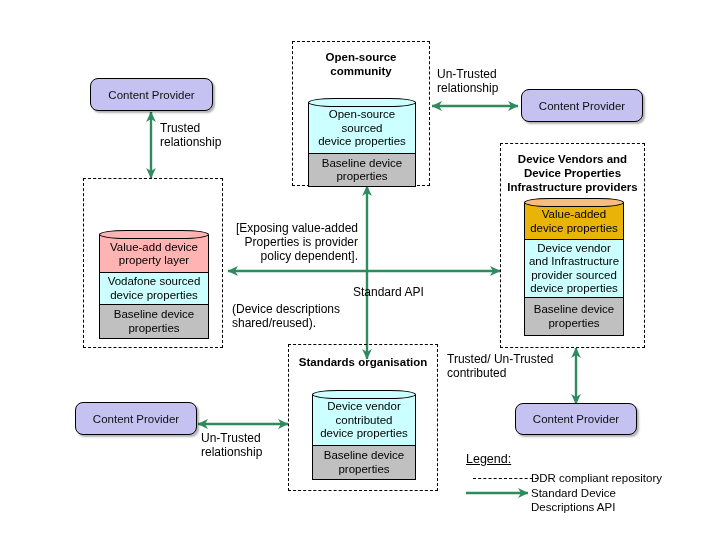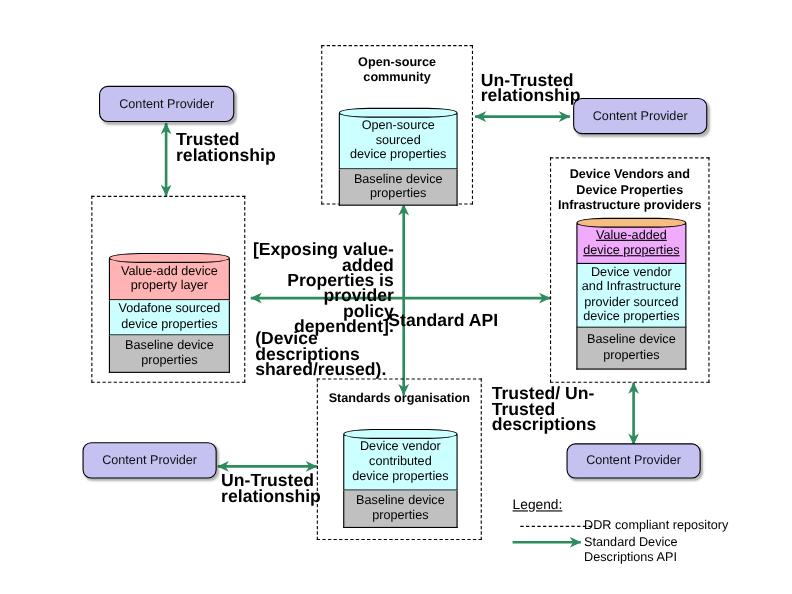--- a/index.html
+++ b/index.html
@@ -74,25 +74,24 @@
     border-radius: 8px;
     display: flex;
     align-items: center;
     justify-content: center;
     font-size: 11.5px;
     color: #101010;
     box-shadow: 2px 2px 2px rgba(0,0,0,0.30);
   }
   .lbl {
     position: absolute;
-    font-size: 16px;
+    font-size: 12px;
     color: #000000;
     line-height: 14px;
     white-space: pre-line;
-    font-weight: bold;
   }
   .lbl.center { text-align: left; }
   .lbl.right  { text-align: right; }
   .lbl.left   { text-align: left; }
   svg.arrows {
     position: absolute;
     left: 0;
     top: 0;
     width: 720px;
     height: 540px;
@@ -171,21 +170,21 @@
 properties</div>
     </div>
   </div>
 
   <div class="dashed-group" style="left:500px; top:143px; width:145px; height:205px;">
     <div class="group-title" style="top:8px;">Device Vendors and
 Device Properties
 Infrastructure providers</div>
     <div class="repo" style="left:23px; top:54px; width:100px; height:138px;">
       <div class="repo-top" style="background:#f7bc7f;"></div>
-      <div class="layer first" style="margin-top:5px; height:37px; background:#f0abfc;text-decoration:underline;">Value-added
+      <div class="layer first" style="margin-top:5px; height:37px; background:#eab308;">Value-added
 device properties</div>
       <div class="layer" style="height:58px; background:#ccffff;">Device vendor
 and Infrastructure
 provider sourced
 device properties</div>
       <div class="layer" style="height:38px; background:#c0c0c0;">Baseline device
 properties</div>
     </div>
   </div>
 
@@ -220,21 +219,21 @@
   <div class="lbl center" style="left:160px; top:121px; width:105px;">Trusted
 relationship</div>
 
   <div class="lbl left" style="left:437px; top:67px; width:110px;">Un-Trusted
 relationship</div>
 
   <div class="lbl left" style="left:201px; top:431px; width:110px;">Un-Trusted
 relationship</div>
 
   <div class="lbl center" style="left:447px; top:352px; width:126px;">Trusted/ Un-Trusted
-descriptions</div>
+contributed</div>
 
   <div class="lbl right" style="left:224px; top:221px; width:134px;">[Exposing value-added
 Properties is provider
 policy dependent].</div>
 
   <div class="lbl left" style="left:353px; top:285px; width:100px;">Standard API</div>
 
   <div class="lbl center" style="left:232px; top:302px; width:130px;">(Device descriptions
 shared/reused).</div>
 

